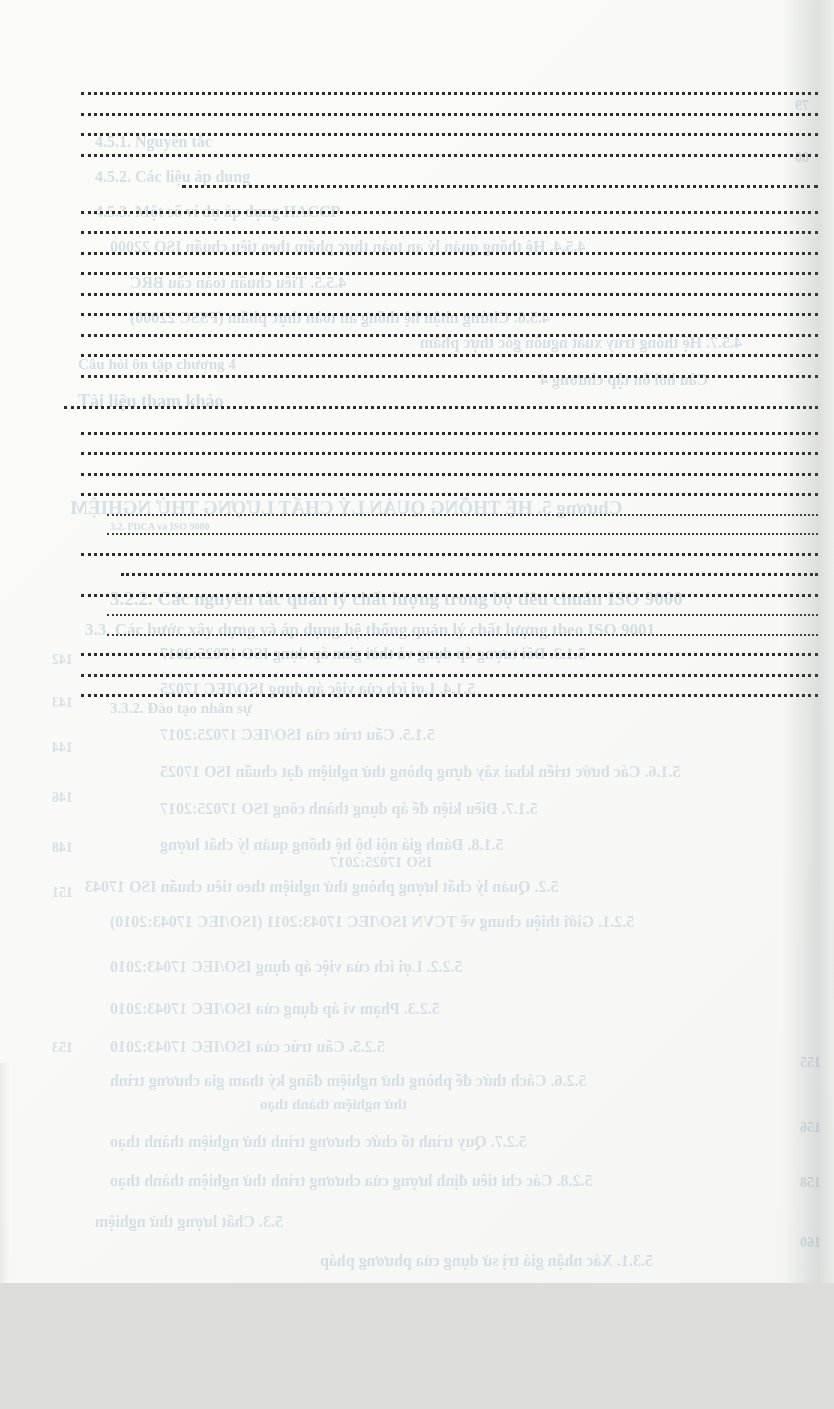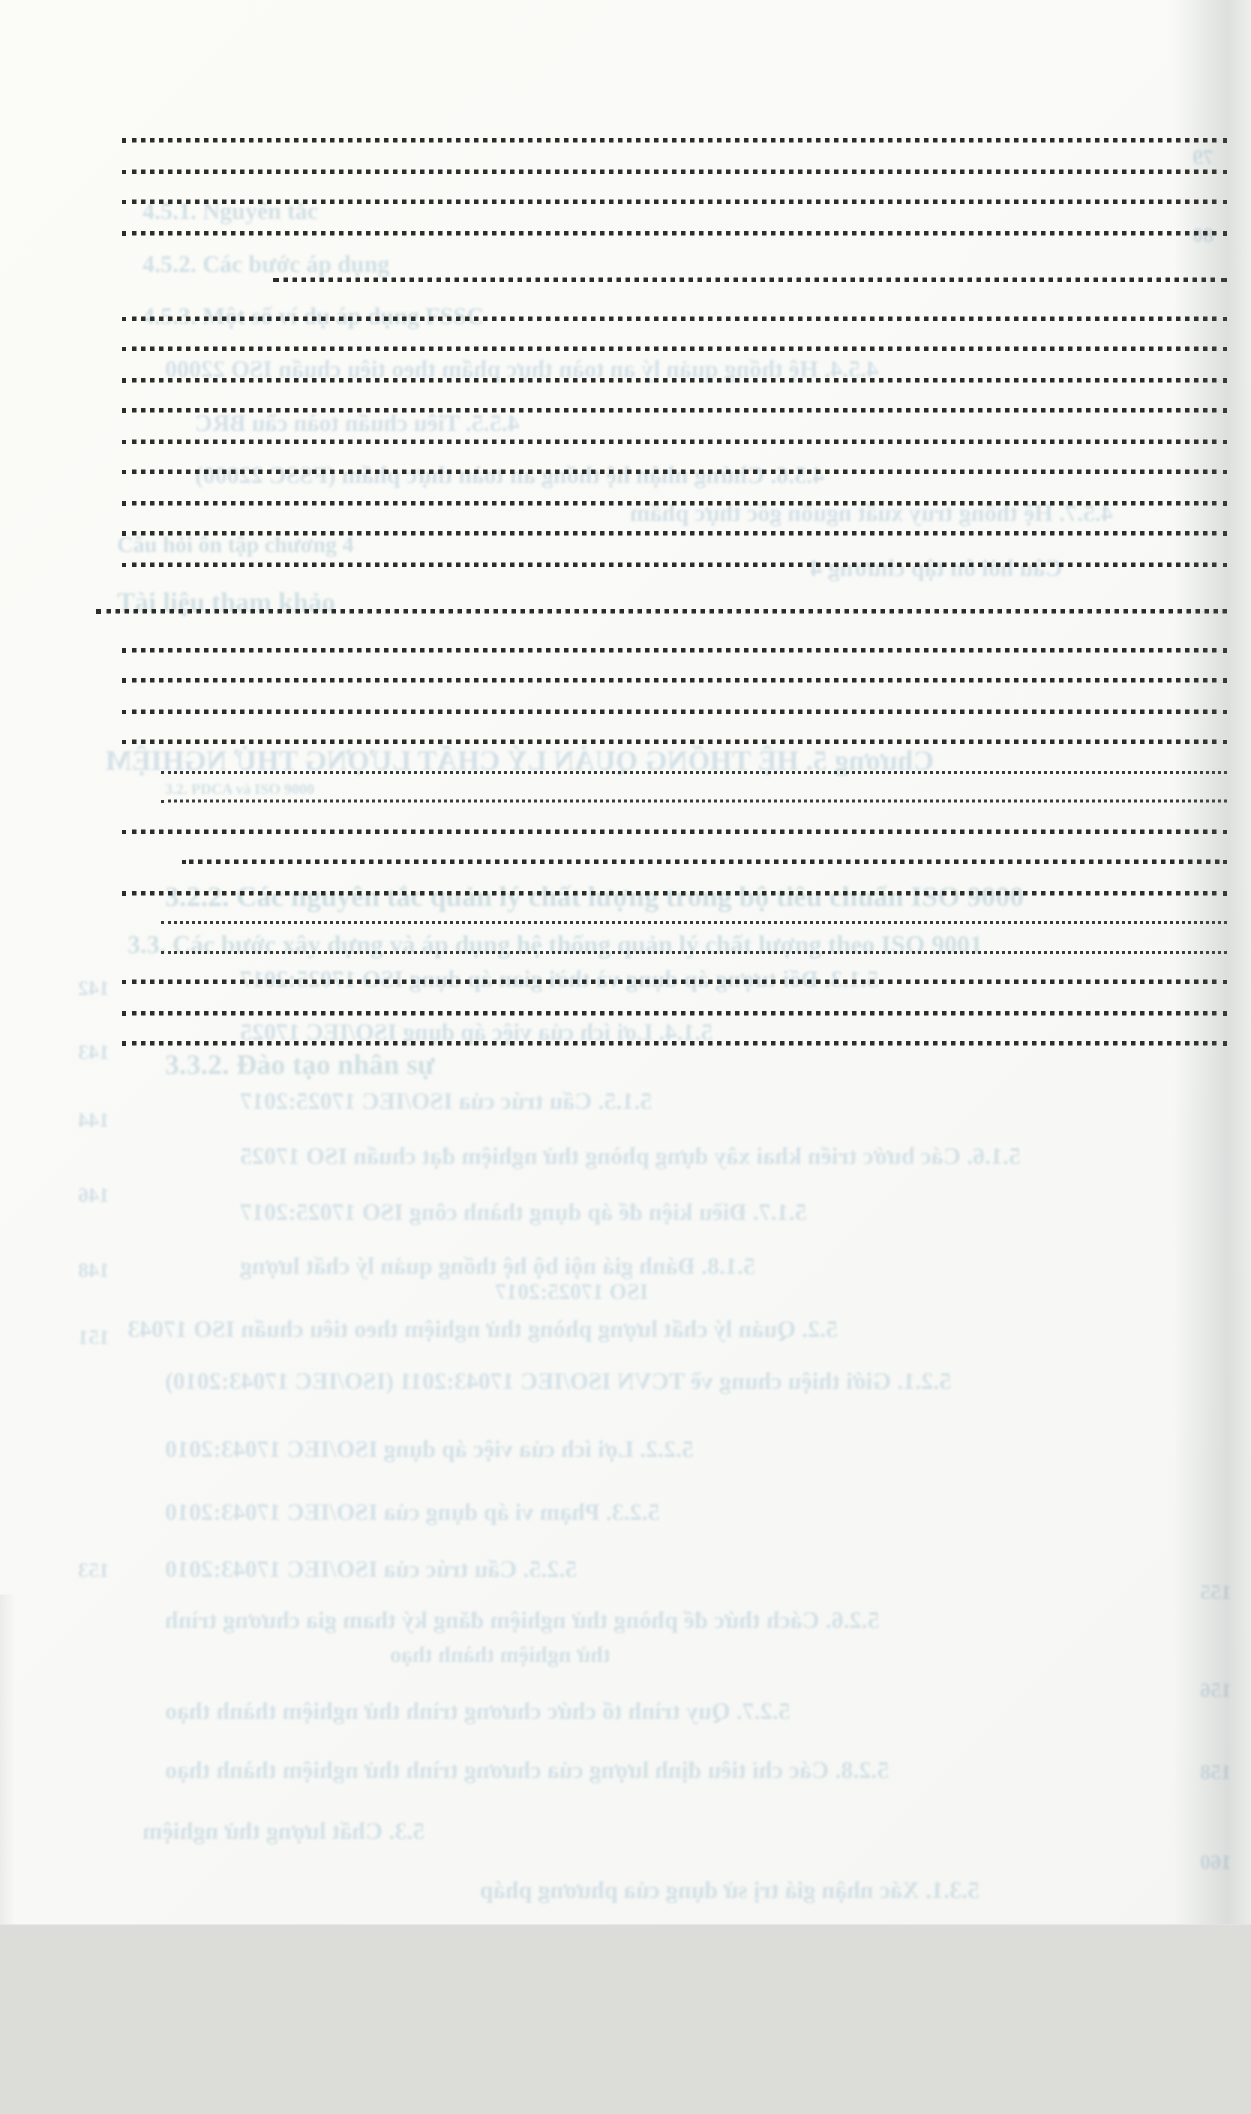--- a/index.html
+++ b/index.html
@@ -36,36 +36,36 @@
   .row.wrap2 .line.cont{padding-left:40px;}
 
   .footer-num{position:absolute;left:50px;top:1318px;font-size:20px;color:#30302d;}
 </style>
 </head>
 <body>
 
 <div class="page">
   <div class="ghosts">
       <span class="ghost" style="left: 95px; top: 133px;">4.5.1. Nguyên tắc</span>
-      <span class="ghost" style="left: 95px; top: 168px;">4.5.2. Các bước áp dụng</span>
-      <span class="ghost" style="left: 95px; top: 203px;">4.5.3. Một số ví dụ áp dụng FSSC</span>
+      <span class="ghost" style="left: 95px; top: 168px;">4.5.2. Các liệu áp dụng</span>
+      <span class="ghost" style="left: 95px; top: 203px;">4.5.3. Một số ví dụ áp dụng HACCP</span>
       <span class="ghost mir" style="left: 110px; top: 238px;">4.5.4. Hệ thống quản lý an toàn thực phẩm theo tiêu chuẩn ISO 22000</span>
       <span class="ghost mir" style="left: 130px; top: 274px;">4.5.5. Tiêu chuẩn toàn cầu BRC</span>
       <span class="ghost mir" style="left: 130px; top: 309px;">4.5.6. Chứng nhận hệ thống an toàn thực phẩm (FSSC 22000)</span>
       <span class="ghost mir" style="left: 420px; top: 334px;">4.5.7. Hệ thống truy xuất nguồn gốc thực phẩm</span>
       <span class="ghost" style="left: 78px; top: 356px; font-size: 15px;">Câu hỏi ôn tập chương 4</span>
       <span class="ghost mir" style="left: 540px; top: 371px;">Câu hỏi ôn tập chương 4</span>
       <span class="ghost" style="left: 78px; top: 391px; font-size: 18px;">Tài liệu tham khảo</span>
       <span class="ghost mir" style="left: 70px; top: 497px; font-size: 19px;">Chương 5. HỆ THỐNG QUẢN LÝ CHẤT LƯỢNG THỬ NGHIỆM</span>
       <span class="ghost" style="left: 110px; top: 521px; font-size: 10px;">3.2. PDCA và ISO 9000</span>
       <span class="ghost" style="left: 110px; top: 588px; font-size: 19px;">3.2.2. Các nguyên tắc quản lý chất lượng trong bộ tiêu chuẩn ISO 9000</span>
       <span class="ghost" style="left: 85px; top: 620px; font-size: 17px;">3.3. Các bước xây dựng và áp dụng hệ thống quản lý chất lượng theo ISO 9001</span>
       <span class="ghost mir" style="left: 160px; top: 645px;">5.1.3. Đối tượng áp dụng và thời gian áp dụng ISO 17025:2017</span>
       <span class="ghost mir" style="left: 160px; top: 680px;">5.1.4. Lợi ích của việc áp dụng ISO/IEC 17025</span>
-      <span class="ghost" style="left: 110px; top: 700px; font-size: 19px;">3.3.2. Đào tạo nhân sự</span>
+      <span class="ghost" style="left: 110px; top: 700px; font-size: 15px;">3.3.2. Đào tạo nhân sự</span>
       <span class="ghost mir" style="left: 160px; top: 726px;">5.1.5. Cấu trúc của ISO/IEC 17025:2017</span>
       <span class="ghost mir" style="left: 160px; top: 763px;">5.1.6. Các bước triển khai xây dựng phòng thử nghiệm đạt chuẩn ISO 17025</span>
       <span class="ghost mir" style="left: 160px; top: 800px;">5.1.7. Điều kiện để áp dụng thành công ISO 17025:2017</span>
       <span class="ghost mir" style="left: 160px; top: 836px;">5.1.8. Đánh giá nội bộ hệ thống quản lý chất lượng</span>
       <span class="ghost mir" style="left: 330px; top: 854px; font-size: 15px;">ISO 17025:2017</span>
       <span class="ghost mir" style="left: 85px; top: 878px;">5.2. Quản lý chất lượng phòng thử nghiệm theo tiêu chuẩn ISO 17043</span>
       <span class="ghost mir" style="left: 110px; top: 913px;">5.2.1. Giới thiệu chung về TCVN ISO/IEC 17043:2011 (ISO/IEC 17043:2010)</span>
       <span class="ghost mir" style="left: 110px; top: 958px;">5.2.2. Lợi ích của việc áp dụng ISO/IEC 17043:2010</span>
       <span class="ghost mir" style="left: 110px; top: 1000px;">5.2.3. Phạm vi áp dụng của ISO/IEC 17043:2010</span>
       <span class="ghost mir" style="left: 110px; top: 1038px;">5.2.5. Cấu trúc của ISO/IEC 17043:2010</span>

